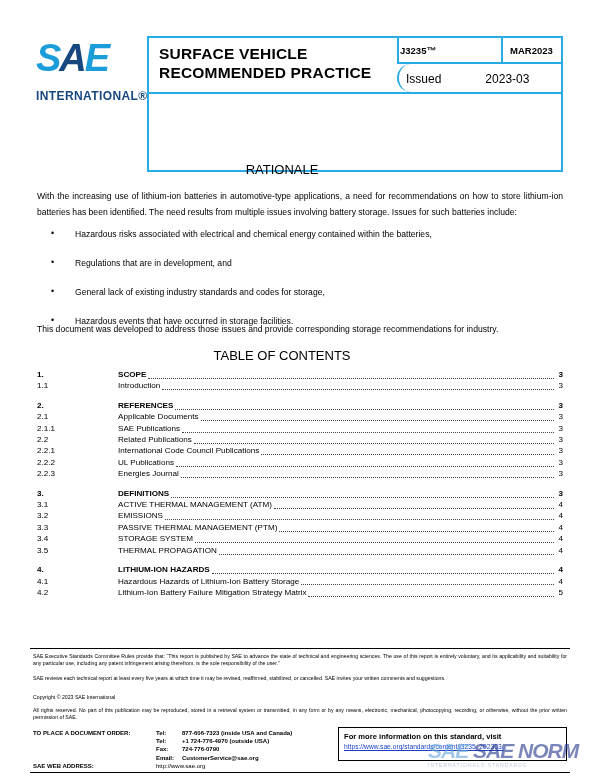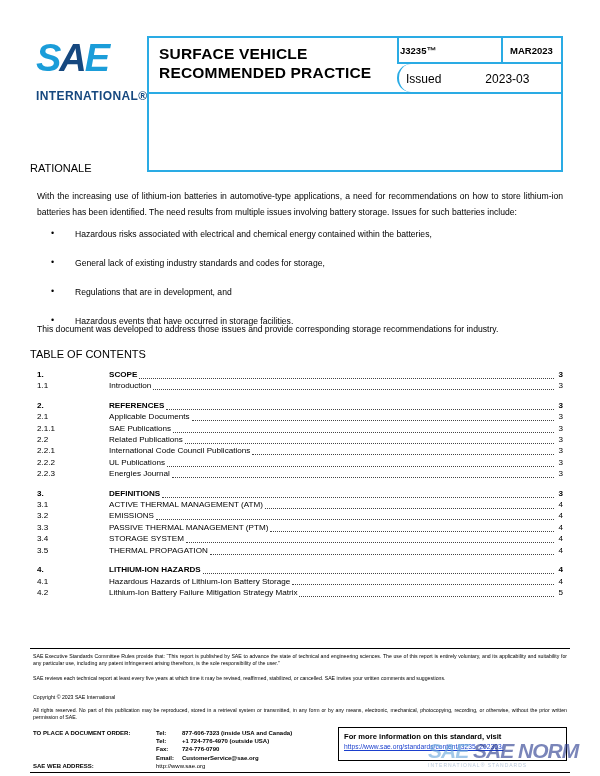--- a/index.html
+++ b/index.html
@@ -129,22 +129,23 @@
     text-align: center;
     font-size: 9.2px;
     padding-top: 22px;
     box-sizing: border-box;
   }
 
   
   .section-head {
     position: absolute;
     width: 540px;
-    left: 30px;
-    font-size: 11px;
+    left: 12px;
+    text-align: center;
+    font-size: 13px;
   }
   .para {
     position: absolute;
     left: 37px;
     width: 526px;
     font-size: 8.6px;
     line-height: 16px;
     text-align: justify;
   }
   .bullets {
@@ -180,21 +181,21 @@
     align-items: flex-end;
     font-size: 8.1px;
     line-height: 11.4px;
     white-space: nowrap;
   }
   .toc-row.gap { margin-top: 8px; }
   .toc-num {
     width: 72px;
     flex: 0 0 72px;
   }
-  .toc-title { flex: 0 0 auto; }
+  .toc-title { flex: 0 0 auto; margin-left: 9px; }
   .toc-dots {
     flex: 1 1 auto;
     overflow: hidden;
     margin: 0 2px 1.5px 2px;
     border-bottom: 1px dotted #444;
     height: 8px;
   }
   .toc-page {
     flex: 0 0 auto;
     text-align: right;
@@ -327,22 +328,22 @@
         <div class="hdr-issued"><span>Issued</span><span class="val">2023-03</span></div>
       </div>
     </div>
   </div>
 
   <div class="section-head" style="top:162px">RATIONALE</div>
   <div class="para" style="top:188px">With the increasing use of lithium-ion batteries in automotive-type applications, a need for recommendations on how to store lithium-ion batteries has been identified. The need results from multiple issues involving battery storage. Issues for such batteries include:</div>
 
   <div class="bullets">
     <div class="bullet">Hazardous risks associated with electrical and chemical energy contained within the batteries,</div>
+    <div class="bullet">Regulations that are in development, and</div>
     <div class="bullet">General lack of existing industry standards and codes for storage,</div>
-    <div class="bullet">Regulations that are in development, and</div>
     <div class="bullet">Hazardous events that have occurred in storage facilities.</div>
   </div>
 
   <div class="para" style="top:321px">This document was developed to address those issues and provide corresponding storage recommendations for industry.</div>
 
   <div class="section-head" style="top:348px">TABLE OF CONTENTS</div>
   <div class="toc" id="toc-list">
       <div class="toc-row bold">
         <span class="toc-num">1.</span>
         <span class="toc-title">SCOPE</span>

